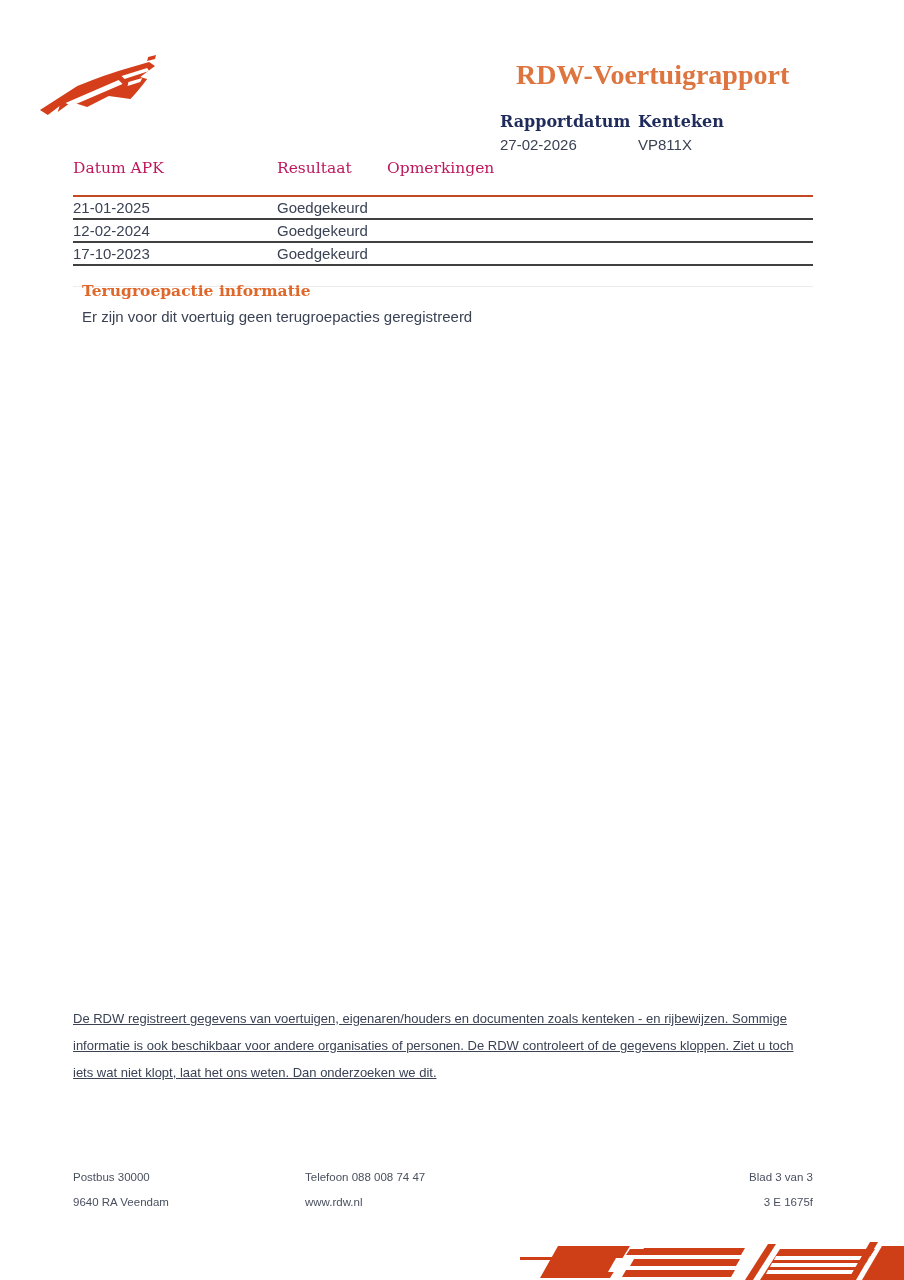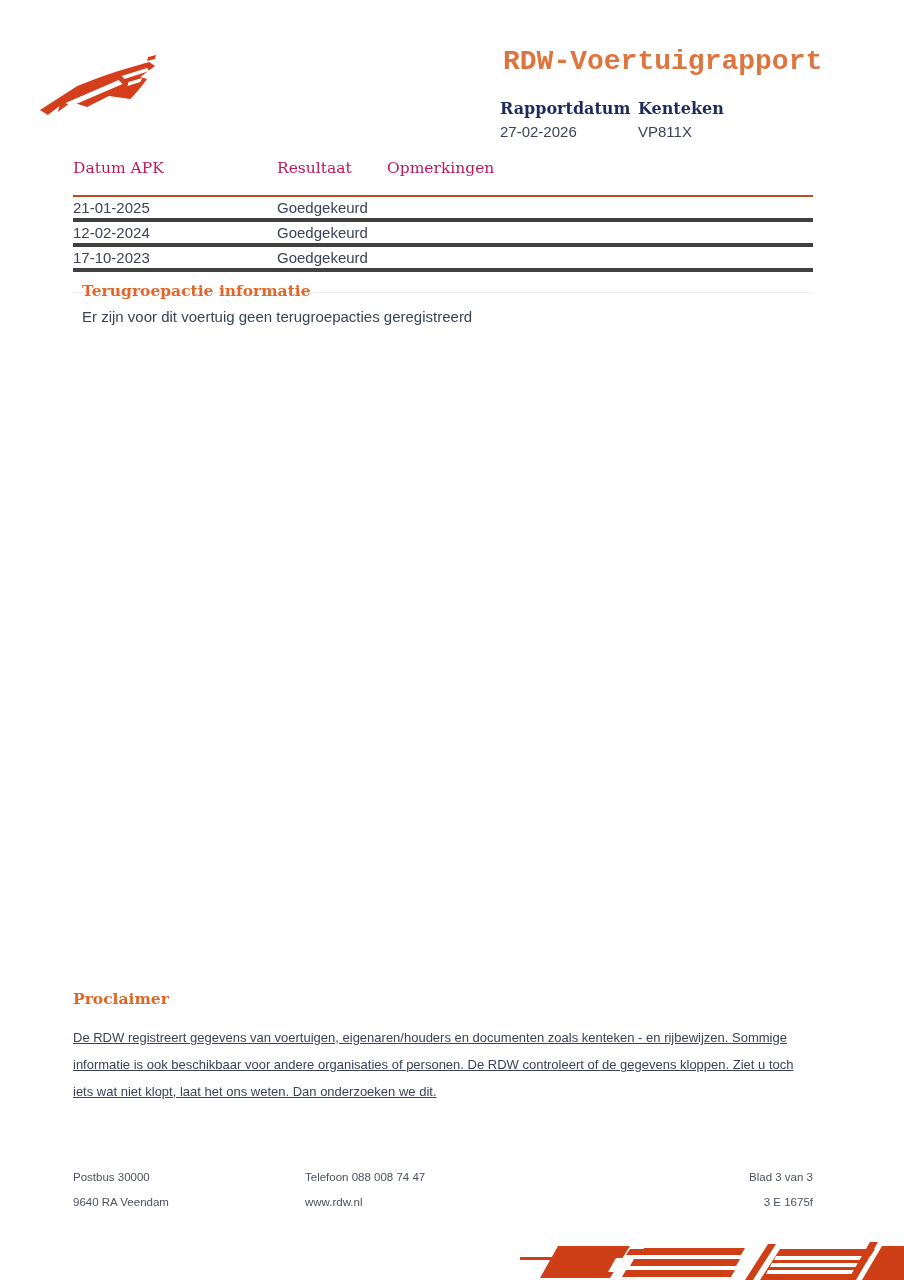--- a/index.html
+++ b/index.html
@@ -13,40 +13,40 @@
   }
   
   .logo-mark{position:absolute;left:38px;top:52px;width:118px;height:68px;}
   .logo-word{
     position:absolute;left:158px;top:36px;
     font-family:"DejaVu Serif",serif;font-weight:bold;
     font-size:40px;line-height:40px;letter-spacing:1px;color:#1f2b5a;
   }
   .title-block{position:absolute;left:500px;top:42px;width:320px;}
   .doc-title{
-    margin:3px;font-family:Liberation Mono, monospace;font-weight:bold;
+    margin:16px;font-family:Liberation Serif, serif;font-weight:bold;
     font-size:28px;line-height:34px;color:#de743e;white-space:nowrap;
   }
   .meta{display:flex;margin-top:20px;}
   .meta-col{width:138px;}
   .meta-label{
     font-family:"DejaVu Serif",serif;font-weight:bold;
     font-size:16px;color:#1f2b5a;
   }
   .meta-value{margin-top:5px;font-size:15px;color:#3a4254;}
   
   .apk-table{position:absolute;left:73px;top:159px;width:740px;}
   .tr{display:flex;}
   .th{
     font-family:"DejaVu Serif",serif;font-weight:normal;
     font-size:15.5px;color:#be185d;padding-bottom:18px;
   }
   .thead{border-bottom:2px solid #c24a20;}
   .td{font-size:15px;color:#3a4254;}
-  .row{border-bottom:4px solid #404040;height:21px;line-height:21px;}
+  .row{border-bottom:2px solid #404040;height:21px;line-height:21px;}
   .row-empty{border-bottom:1px solid #ececec;height:20px;}
   .c1{width:204px;}
   .c2{width:110px;}
   .c3{flex:1;}
   
   .section-heading{
     margin:0;font-family:"DejaVu Serif",serif;font-weight:bold;
     font-size:15.5px;color:#e0672a;
   }
   .recall{position:absolute;left:82px;top:281px;width:740px;}
@@ -114,21 +114,20 @@
     </div>
     <div class="tr row-empty"></div>
   </div>
 
   <div class="recall">
     <h2 class="section-heading">Terugroepactie informatie</h2>
     <p>Er zijn voor dit voertuig geen terugroepacties geregistreerd</p>
   </div>
 
   <div class="proclaimer">
-    <h2 class="section-heading">Proclaimer</h2>
     <p>De RDW registreert gegevens van voertuigen, eigenaren/houders en documenten zoals kenteken - en rijbewijzen. Sommige informatie is ook beschikbaar voor andere organisaties of personen. De RDW controleert of de gegevens kloppen. Ziet u toch iets wat niet klopt, laat het ons weten. Dan onderzoeken we dit.</p>
   </div>
 
   <div class="footer">
     <div class="frow">
       <div class="f1">Postbus 30000</div>
       <div class="f2">Telefoon 088 008 74 47</div>
       <div class="f3">Blad 3 van 3</div>
     </div>
     <div class="frow">

